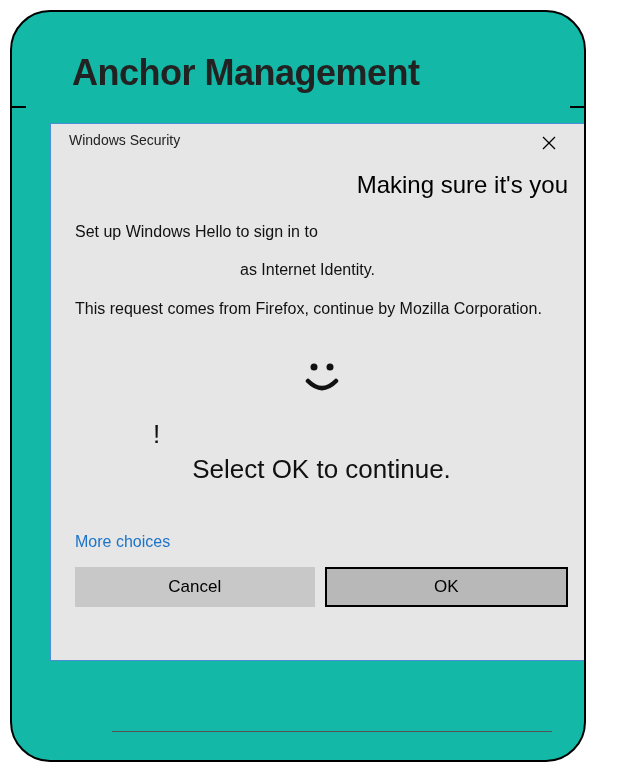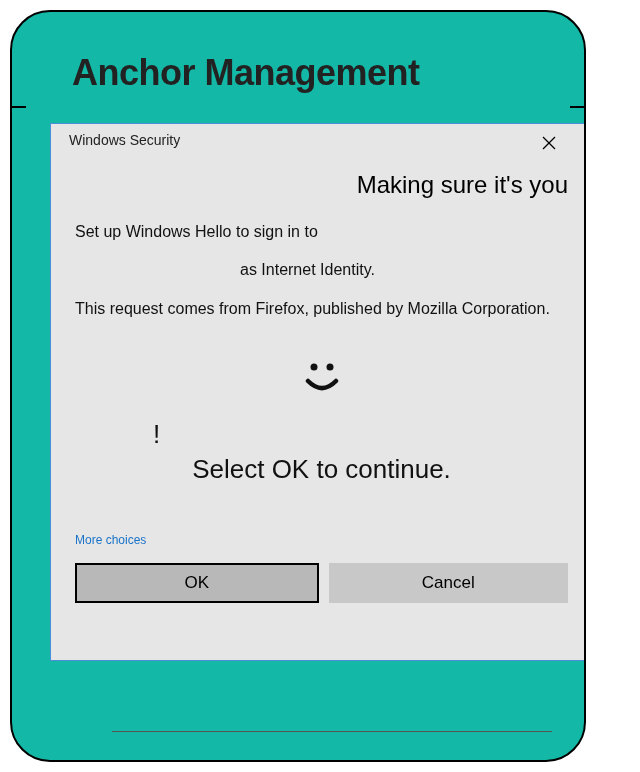--- a/index.html
+++ b/index.html
@@ -106,21 +106,21 @@
     }
     .select-ok {
       font-size: 26px;
       font-weight: 400;
       color: #111;
       text-align: center;
       margin-top: 4px;
     }
     .more-choices {
       color: #1a73c9;
-      font-size: 12px;
+      font-size: 16px;
       margin: 28px 12px 16px 0;
       cursor: pointer;
       display: inline-block;
     }
     .button-row {
       display: flex;
       gap: 10px;
     }
     .btn {
       flex: 1;
@@ -181,39 +181,39 @@
         </svg>
       </span>
     </div>
 
     <div class="dialog-body">
       <div class="dialog-heading">Making sure it's you</div>
 
       <div class="dialog-text">Set up Windows Hello to sign in to</div>
       <div class="dialog-text-indent">as Internet Identity.</div>
 
-      <div class="dialog-text2">This request comes from Firefox, published by Mozilla Corporation.</div>
+      <div class="dialog-text2">This request comes from Firefox, continue by Mozilla Corporation.</div>
 
       <div class="hello-section">
         <span class="smiley">
           <svg width="44" height="40" viewBox="0 0 44 40">
             <circle cx="14" cy="10" r="3.5" fill="#111"></circle>
             <circle cx="30" cy="10" r="3.5" fill="#111"></circle>
             <path d="M 8 24 Q 22 38 36 24" stroke="#111" stroke-width="4.5" fill="none" stroke-linecap="round"></path>
           </svg>
         </span>
         <div class="hello-greeting">
           <span>!</span>
         </div>
         <div class="select-ok">Select OK to continue.</div>
       </div>
 
       <a class="more-choices">More choices</a>
 
       <div class="button-row">
+        <button class="btn btn-cancel">Cancel</button>
         <button class="btn btn-ok">OK</button>
-        <button class="btn btn-cancel">Cancel</button>
       </div>
     </div>
   </div>
 
   <div class="bottom-line"></div>
 </div>
 
 </body></html>

